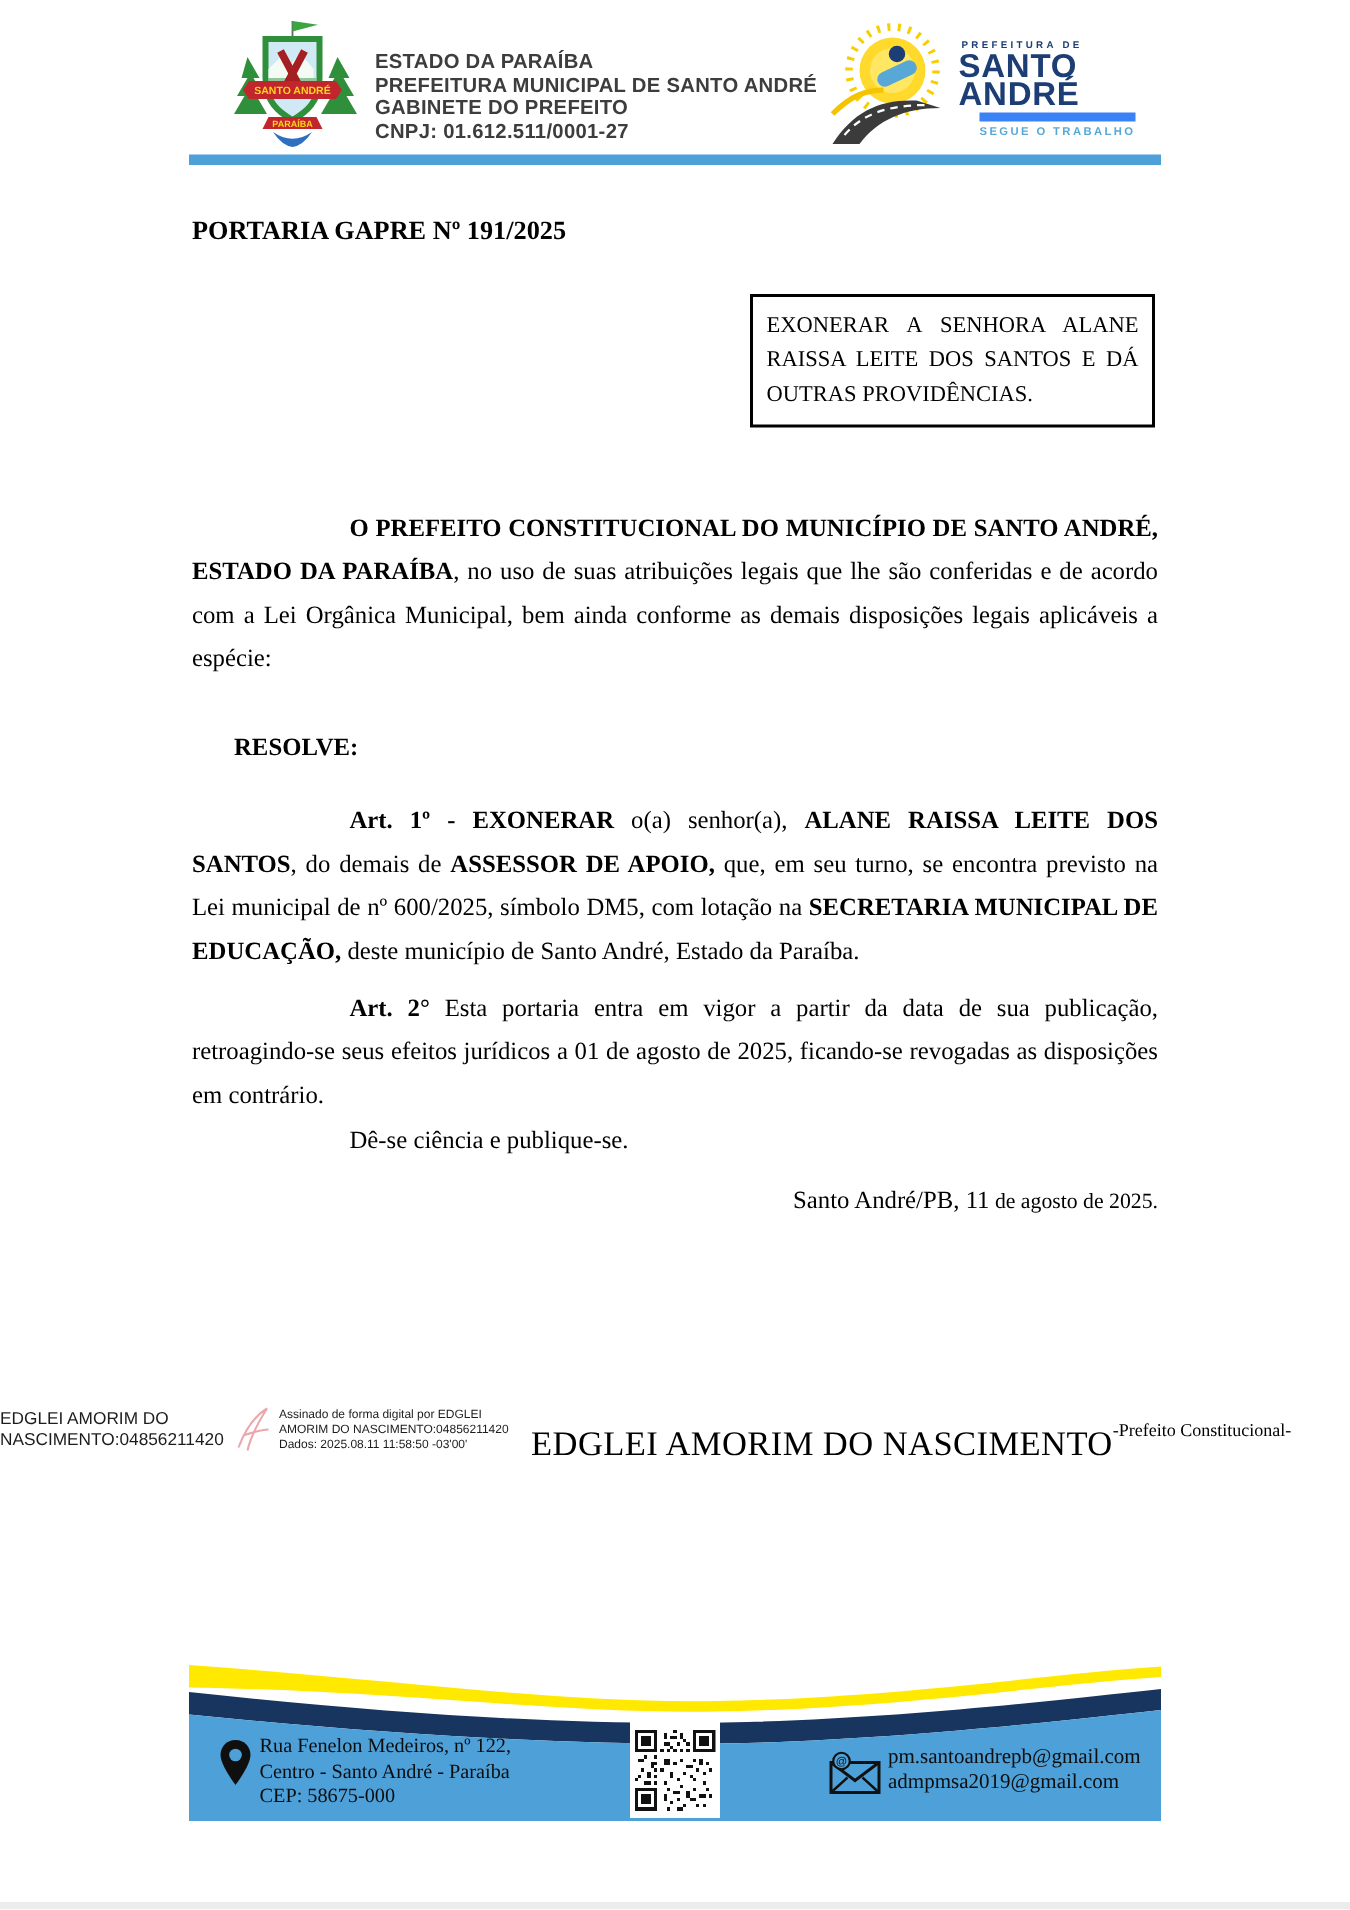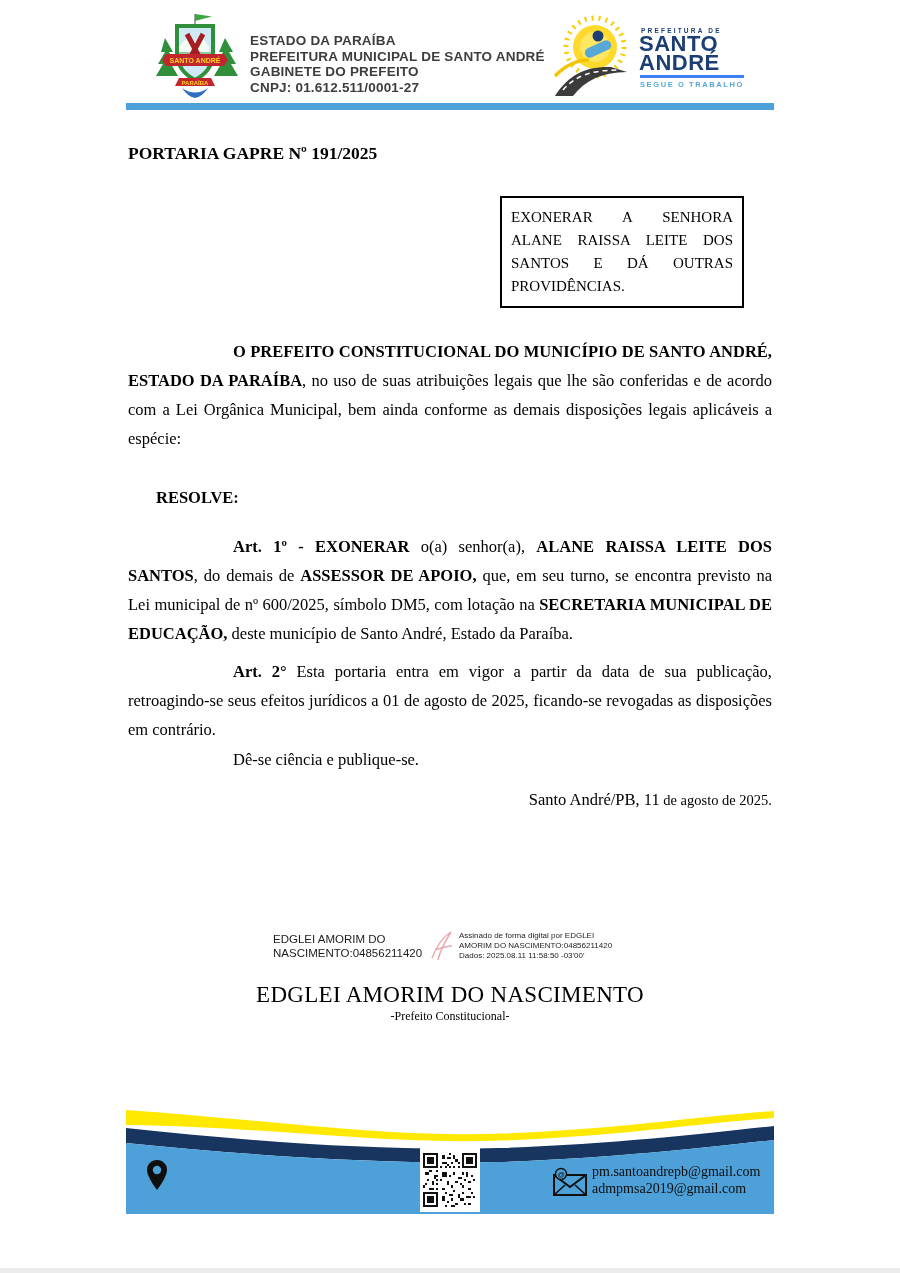--- a/index.html
+++ b/index.html
@@ -14,43 +14,43 @@
   .crest { position:absolute; left:152px; top:12px; }
   .org-text {
     position:absolute; left:250px; top:33px;
     font-family:"Liberation Sans", sans-serif; font-weight:bold;
     font-size:13.5px; line-height:15.5px; color:#3d3d3d; letter-spacing:.2px;
   }
   .logo-art { position:absolute; left:553px; top:14px; }
   .logo-text { position:absolute; left:639px; top:27px; font-family:"Liberation Sans", sans-serif; }
   .logo-top { font-size:6.5px; font-weight:bold; letter-spacing:2.2px; color:#1C3E74; margin-left:2px; }
   .logo-big { font-size:22px; font-weight:800; color:#1C3E74; line-height:19px; letter-spacing:.5px; }
-  .logo-tag { font-size:7.5px; font-weight:bold; letter-spacing:1.6px; color:#58A8D7; margin-top:3px; margin-left:1px; border-top:3px solid #3b82f6; padding-top:2px;}
+  .logo-tag { font-size:7.5px; font-weight:bold; letter-spacing:1.6px; color:#58A8D7; margin-top:3px; margin-left:14px; border-top:6px solid #3b82f6; padding-top:2px;}
   .header-bar { position:absolute; top:103px; left:126px; width:648px; height:7px; background:#4DA0D8; }
 
   
   .doc-title { position:absolute; top:143px; left:128px; font-size:17.5px; font-weight:bold; }
   .summary-box {
-    position:absolute; top:196px; left:500px; width:244px;
+    position:absolute; top:196px; left:500px; width:270px;
     border:2px solid #000; padding:8px 9px;
     font-size:15px; line-height:23px; text-align:justify;
   }
   
   .para { position:absolute; left:128px; width:644px; text-align:justify; font-size:16.5px; line-height:29px; }
   .indent { text-indent:105px; }
   .p1 { top:337px; }
   .resolve { position:absolute; left:128px; top:488px; font-size:16.5px; font-weight:bold;margin-left:28px; }
   .art1 { top:532px; }
   .art2 { top:657px; }
   .closing { position:absolute; left:233px; top:750px; font-size:16.5px; }
   .dateline { position:absolute; right:128px; top:790px; font-size:16.5px; text-align:center; }
   .dateline .small { font-size:14.5px; }
 
   
-  .sig-block { position:absolute; top:930px; left:0; width:900px; display:flex; flex-direction:column; align-items:center; }
+  .sig-block { position:absolute; top:930px; left:0; width:900px; display:flex; flex-direction:row; align-items:center; }
   .digital-row { display:flex; align-items:center; gap:4px; }
   .sig-id {
     width:152px; font-family:"Liberation Sans", sans-serif; font-size:11.5px;
     line-height:14.5px; color:#1c1c1c;
   }
   .sig-details {
     width:168px; font-family:"Liberation Sans", sans-serif; font-size:8px;
     line-height:10px; color:#1c1c1c;
   }
   .sig-name { font-size:23px; font-weight:normal; margin-top:20px; letter-spacing:.3px; }
@@ -169,20 +169,25 @@
     </svg>
   </div>
 
   <div class="footer-pin">
     <svg width="22" height="30" viewBox="0 0 22 30">
       <path d="M11,0 C5,0 1,4.5 1,10 c0,7 10,20 10,20 s10,-13 10,-20 C21,4.5 17,0 11,0 Z" fill="#0f0f0f"></path>
       <circle cx="11" cy="10" r="4.2" fill="#4DA0D8"></circle>
     </svg>
   </div>
 
+  <div class="footer-address">
+    <div>Rua Fenelon Medeiros, nº 122,</div>
+    <div>Centro - Santo André - Paraíba</div>
+    <div>CEP: 58675-000</div>
+  </div>
 
   <div class="footer-qr">
     <svg width="54" height="58" viewBox="0 0 25 25" shape-rendering="crispEdges">
       <rect width="25" height="25" fill="#fff"></rect>
       <g fill="#111">
         <rect x="0" y="0" width="7" height="7"></rect>
           <rect x="18" y="0" width="7" height="7"></rect>
           <rect x="0" y="18" width="7" height="7"></rect>
       </g>
       <g fill="#fff">

